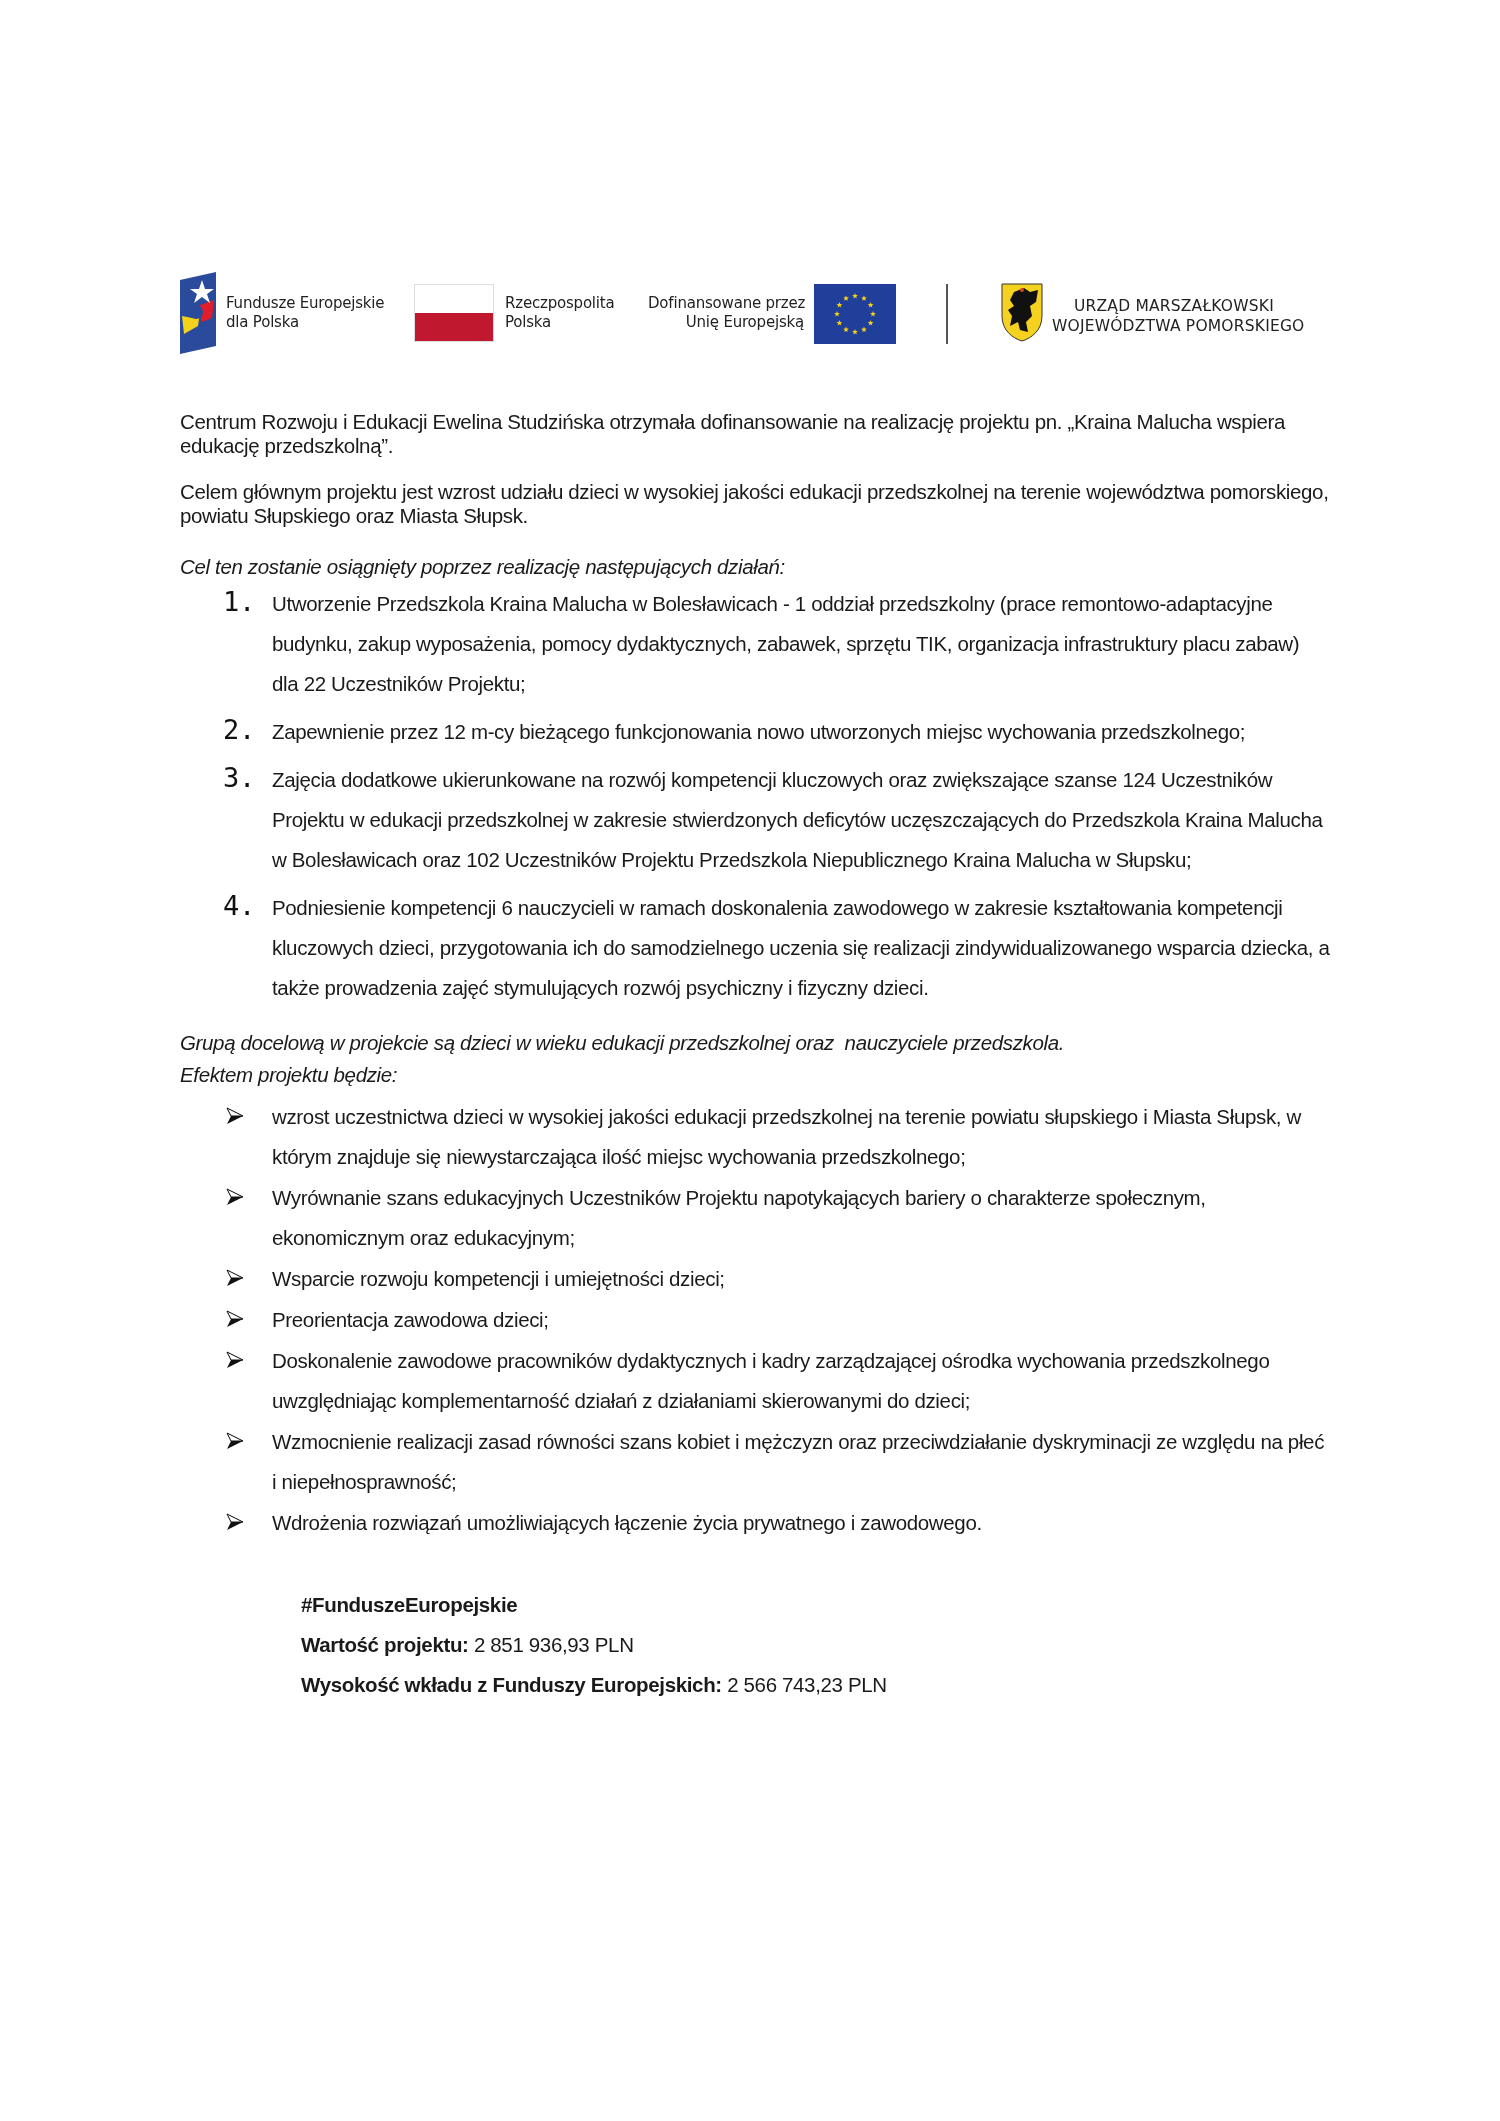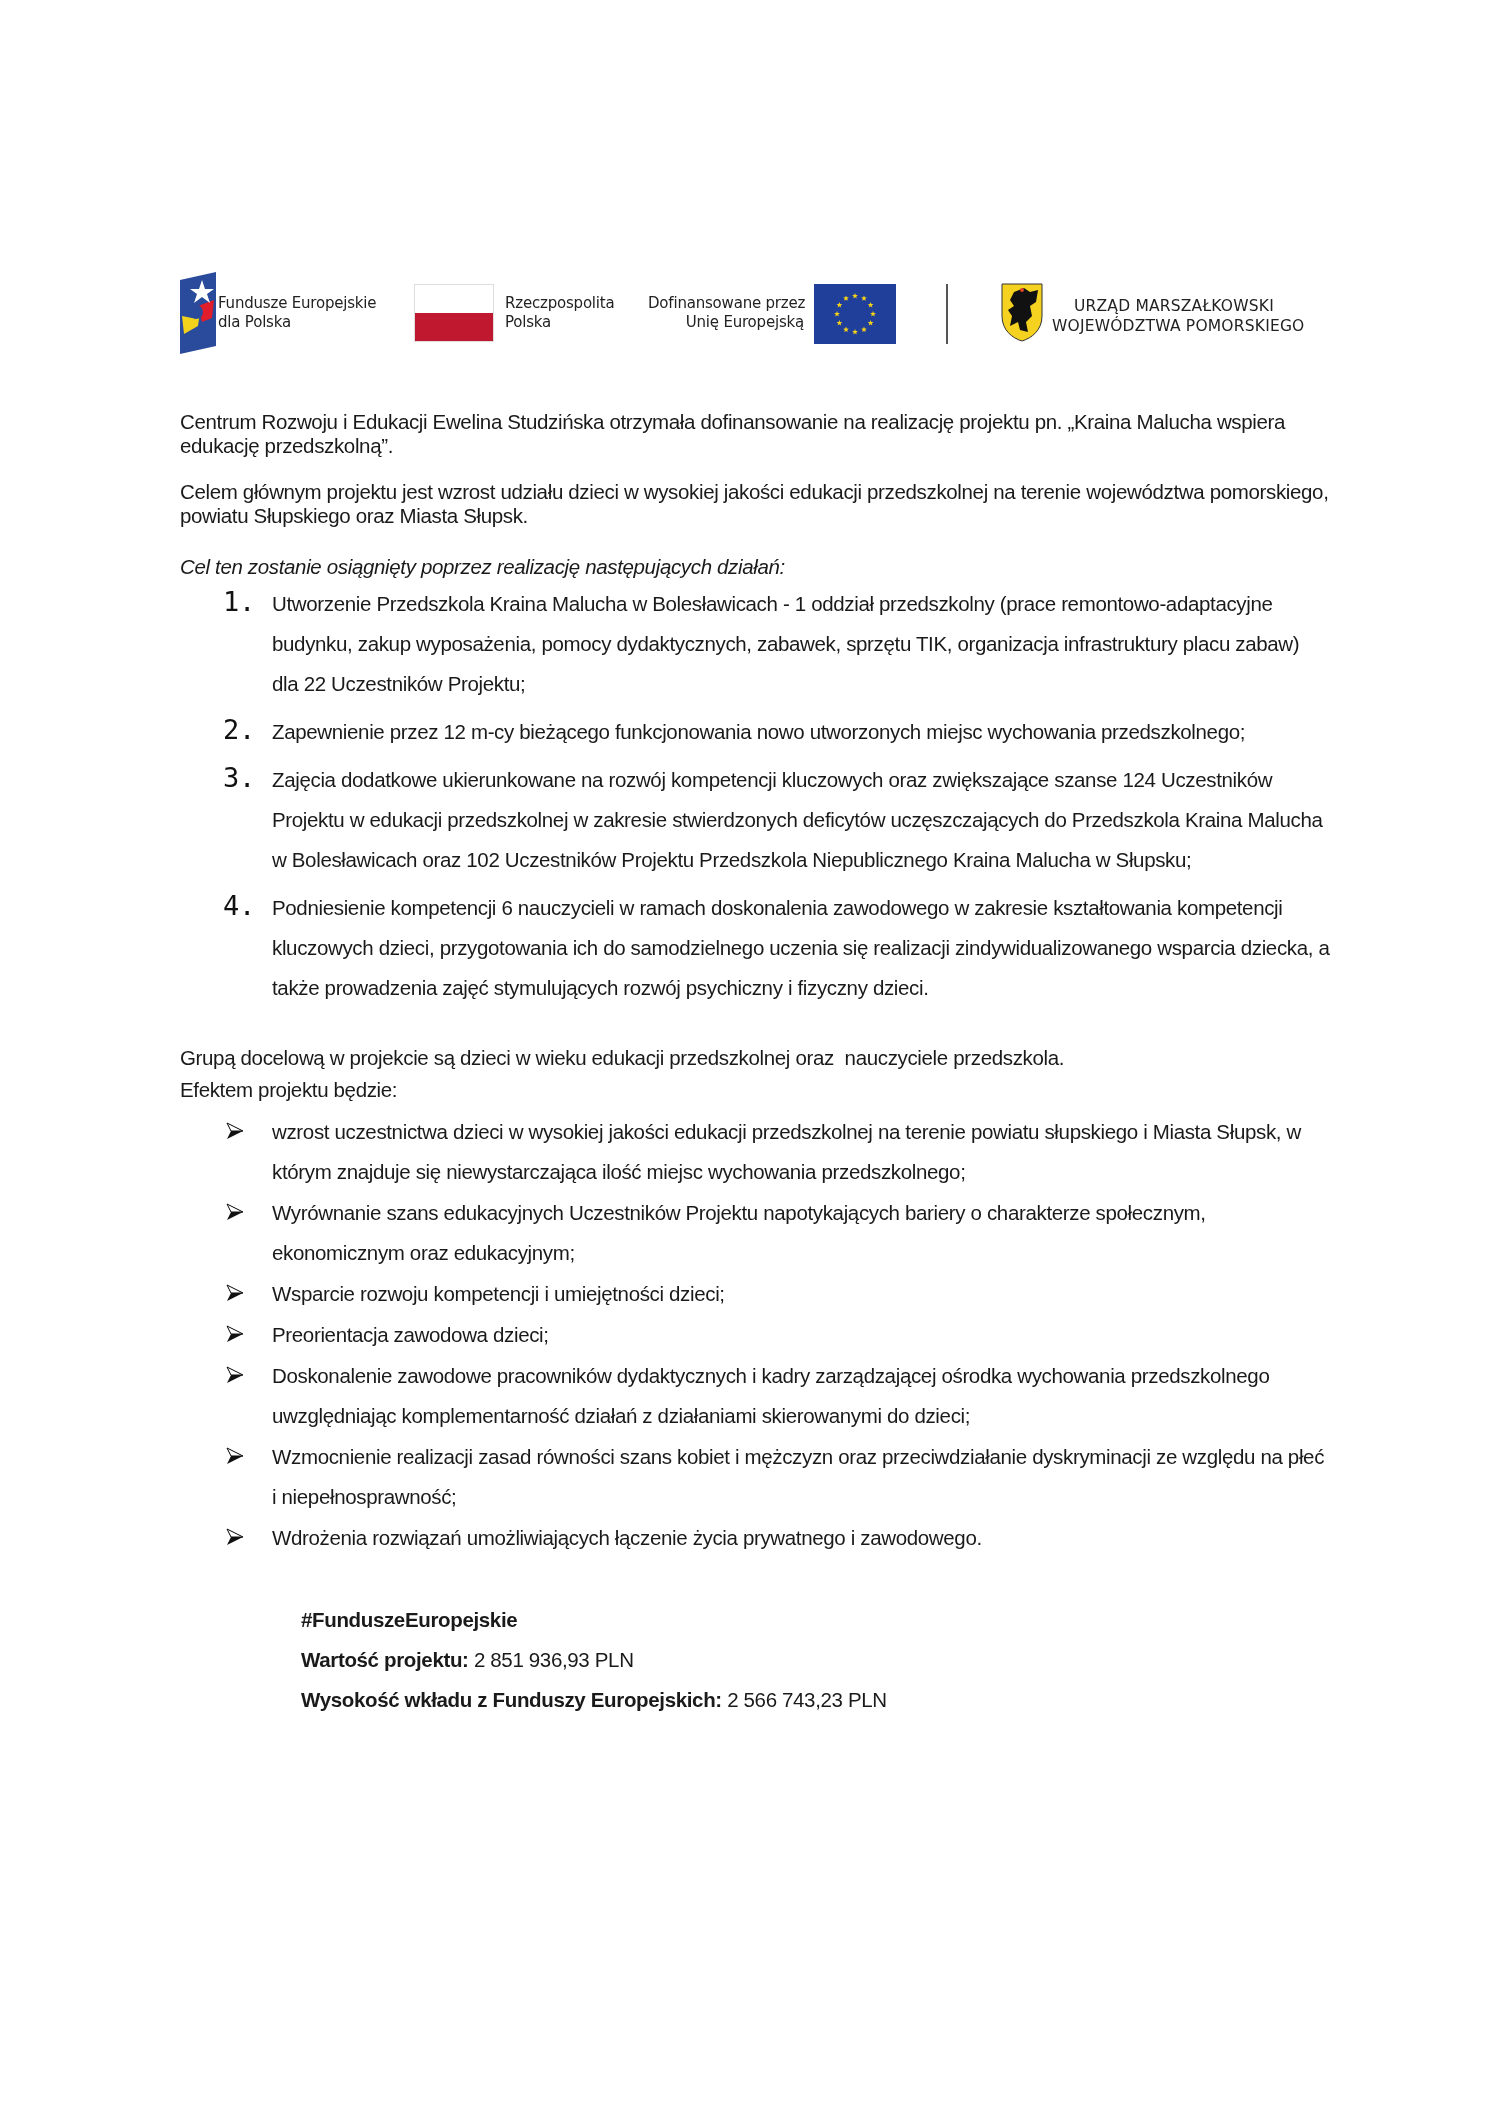--- a/index.html
+++ b/index.html
@@ -5,21 +5,21 @@
   html, body { margin: 0; padding: 0; background: #ffffff; }
   body {
     width: 1500px; height: 2121px; position: relative; overflow: hidden;
     font-family: "Liberation Sans", sans-serif; color: #1a1a1a;
   }
   .logos { position: absolute; top: 272px; left: 178px; width: 1120px; height: 82px; }
   .logo { position: absolute; top: 0; }
   .logo-text { font-family: "DejaVu Sans", sans-serif; font-size: 15px; line-height: 19px; color: #222; letter-spacing: -0.2px; }
   .lg-fe { left: 0; top: 0; }
   .lg-fe svg { position: absolute; left: 0; top: 0; }
-  .lg-fe .logo-text { position: absolute; left: 40px; top: 22px; white-space: nowrap; }
+  .lg-fe .logo-text { position: absolute; left: 48px; top: 22px; white-space: nowrap; }
   .lg-pl { left: 236px; top: 12px; }
   .flag { position: absolute; left: 0; top: 0; width: 80px; height: 58px; border: 1px solid #ddd; box-sizing: border-box; }
   .flag .w { height: 50%; background: #fff; }
   .flag .r { height: 50%; background: #c0182f; }
   .lg-pl .logo-text { position: absolute; left: 91px; top: 10px; white-space: nowrap; }
   .lg-eu { left: 470px; top: 12px; }
   .lg-eu .logo-text { position: absolute; right: 0; top: 10px; text-align: right; white-space: nowrap; width: 150px; left: -0px; }
   .eu-flag { position: absolute; left: 636px; top: 12px; }
   .divider { position: absolute; left: 768px; top: 12px; width: 2px; height: 60px; background: #555; }
   .lg-um { left: 822px; top: 10px; }
@@ -27,21 +27,21 @@
   .lg-um .logo-text { position: absolute; left: 52px; top: 14px; white-space: nowrap; font-family: "DejaVu Sans", sans-serif; font-size: 15.5px; line-height: 20px; letter-spacing: 0.2px; }
 
   .content { position: absolute; left: 180px; top: 410px; width: 1150px; font-size: 20.5px; letter-spacing: -0.35px; }
   p { margin: 0; }
   .para { line-height: 24px; }
   .gap { margin-top: 22px; }
   ol.actions { list-style: none; margin: 0; padding: 0; }
   ol.actions li { position: relative; padding-left: 92px; line-height: 40px; margin-top: 8px; }
   ol.actions li:first-child { margin-top: 0; }
   .num { position: absolute; left: 43px; top: -2px; font-family: "DejaVu Sans Mono", monospace; font-size: 27px; color: #111; }
-  .block2 { margin-top: 34px; line-height: 32px; }
+  .block2 { margin-top: 19px; line-height: 32px; font-style: italic; }
   ul.effects { list-style: none; margin: 6px 0 0 0; padding: 0; }
   ul.effects li { position: relative; padding-left: 92px; line-height: 40px; margin-top: 1px; }
   .arrow { position: absolute; left: 46px; top: 10px; width: 18px; height: 18px; }
   .footer { margin-top: 42px; padding-left: 92px; line-height: 40px; }
   b { font-weight: bold; margin-left: 29px; }
 </style>
 </head>
 <body>
 
 <div class="logos">

